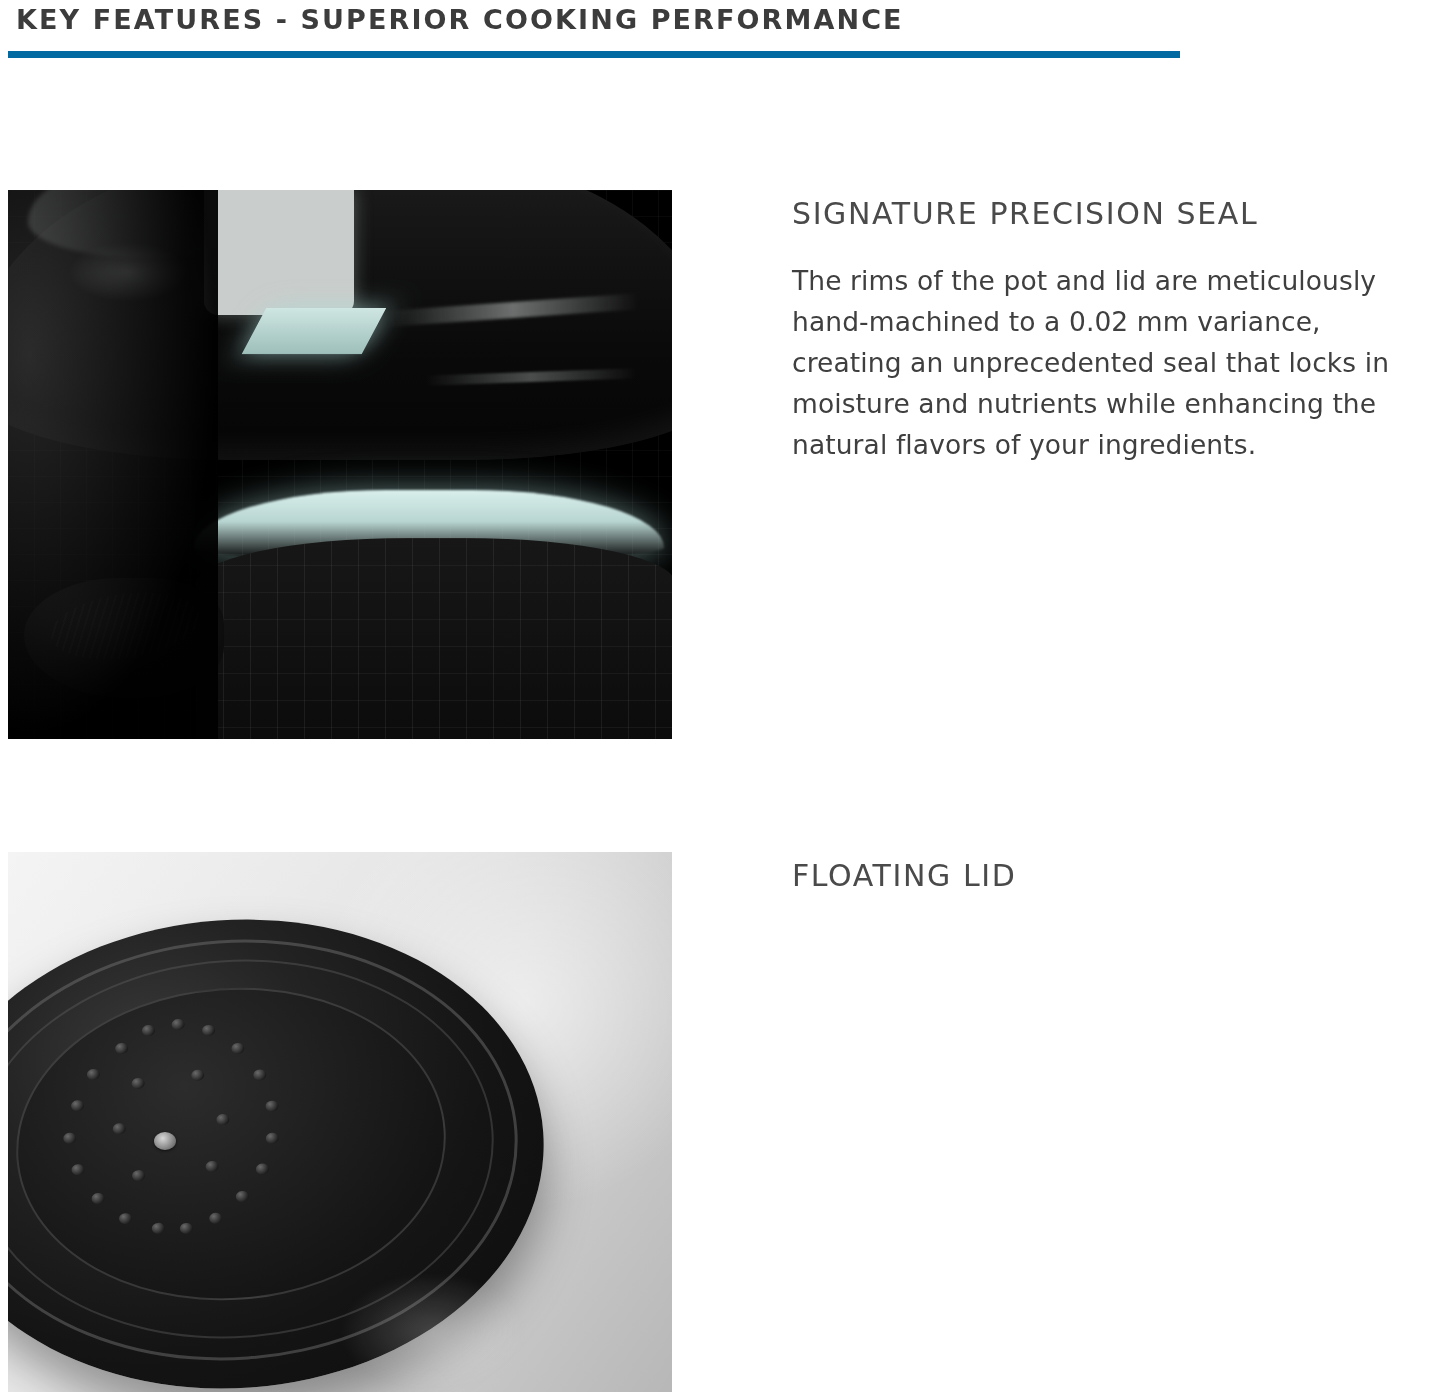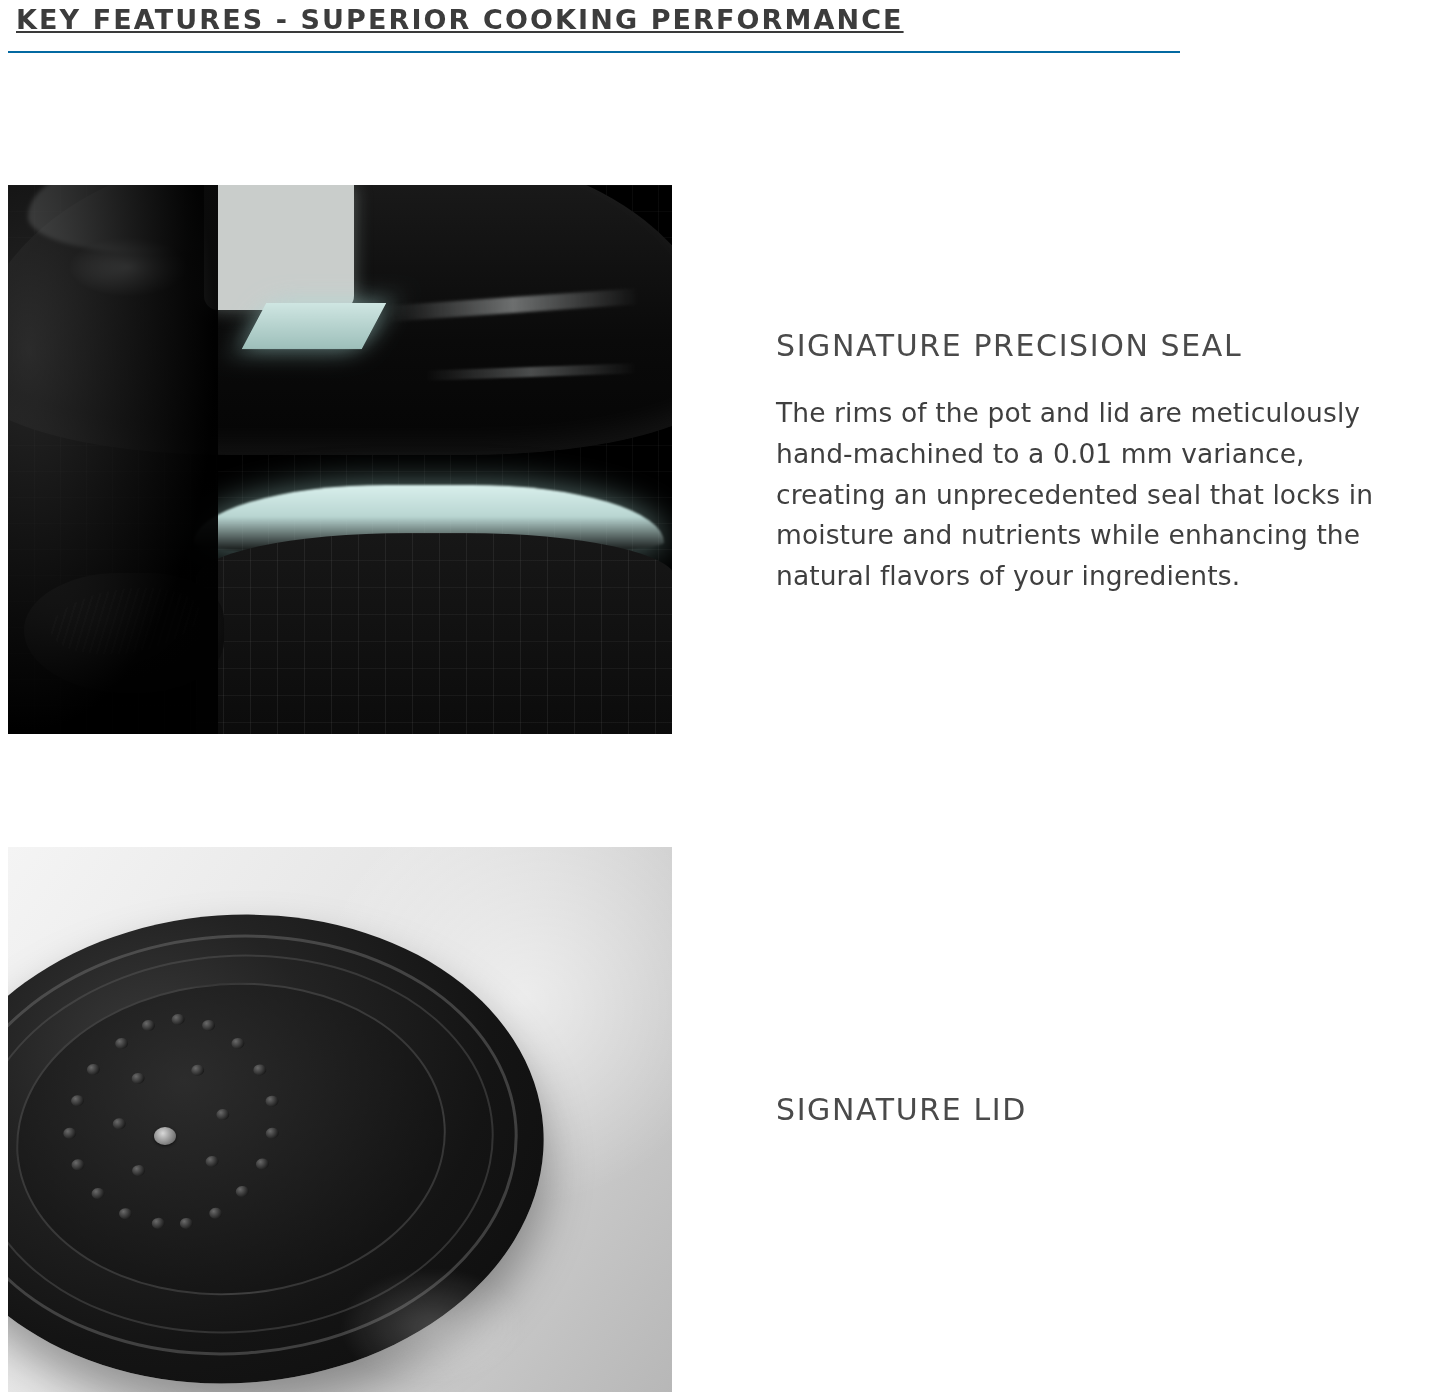--- a/index.html
+++ b/index.html
@@ -19,41 +19,41 @@
   .page {
     position: relative;
     width: 1445px;
     height: 1392px;
     padding: 0;
   }
 
   
   .header {
     padding: 4px 0 16px 8px;
-    border-bottom: 2px solid #0369a1;
+    border-bottom: 7px solid #0369a1;
     width: 1172px;
     margin-left: 8px;
-    text-decoration: underline;
   }
   .header-title {
     font-family: "DejaVu Sans", sans-serif;
     font-size: 27px;
     font-weight: bold;
     letter-spacing: 2.1px;
     color: #3c3c3c;
     white-space: nowrap;
   }
 
   
   .features {
     margin-top: 0;
   }
   .feature-row {
     display: flex;
-    align-items: center;
+    align-items: flex-start;
+    gap: 16px;
   }
   .feature-row.first { margin-top: 132px; }
   .feature-row.second { margin-top: 113px; }
 
   .feature-image {
     flex: 0 0 auto;
     width: 664px;
     height: 549px;
     margin-left: 8px;
     position: relative;
@@ -336,21 +336,21 @@
         <div class="seal-glow-b"></div>
         <div class="seal-body">
           <div class="seal-body-grid"></div>
         </div>
         <div class="seal-handle"></div>
         <div class="seal-handle-tex"></div>
         <div class="seal-mask-left"></div>
       </div>
       <div class="feature-text">
         <h2 class="feature-heading">SIGNATURE PRECISION SEAL</h2>
-        <p class="feature-body">The rims of the pot and lid are meticulously hand-machined to a 0.01 mm variance, creating an unprecedented seal that locks in moisture and nutrients while enhancing the natural flavors of your ingredients.</p>
+        <p class="feature-body">The rims of the pot and lid are meticulously hand-machined to a 0.02 mm variance, creating an unprecedented seal that locks in moisture and nutrients while enhancing the natural flavors of your ingredients.</p>
       </div>
     </div>
 
     <div class="feature-row second">
       <div class="feature-image img-lid">
         <div class="lid-bg-soft"></div>
         <div class="lid-disc"></div>
         <div class="lid-rim"></div>
         <div class="lid-rim2"></div>
         <div class="lid-inner"></div>
@@ -378,18 +378,18 @@
           <div class="dot" style="left:178px;top:62px"></div>
           <div class="dot" style="left:96px;top:110px"></div>
           <div class="dot" style="left:200px;top:108px"></div>
           <div class="dot" style="left:112px;top:158px"></div>
           <div class="dot" style="left:186px;top:154px"></div>
         </div>
         <div class="lid-knob"></div>
         <div class="lid-edge-hi"></div>
       </div>
       <div class="feature-text">
-        <h2 class="feature-heading">SIGNATURE LID</h2>
+        <h2 class="feature-heading">FLOATING LID</h2>
       </div>
     </div>
 
   </div>
 </div>
 
 </body></html>

